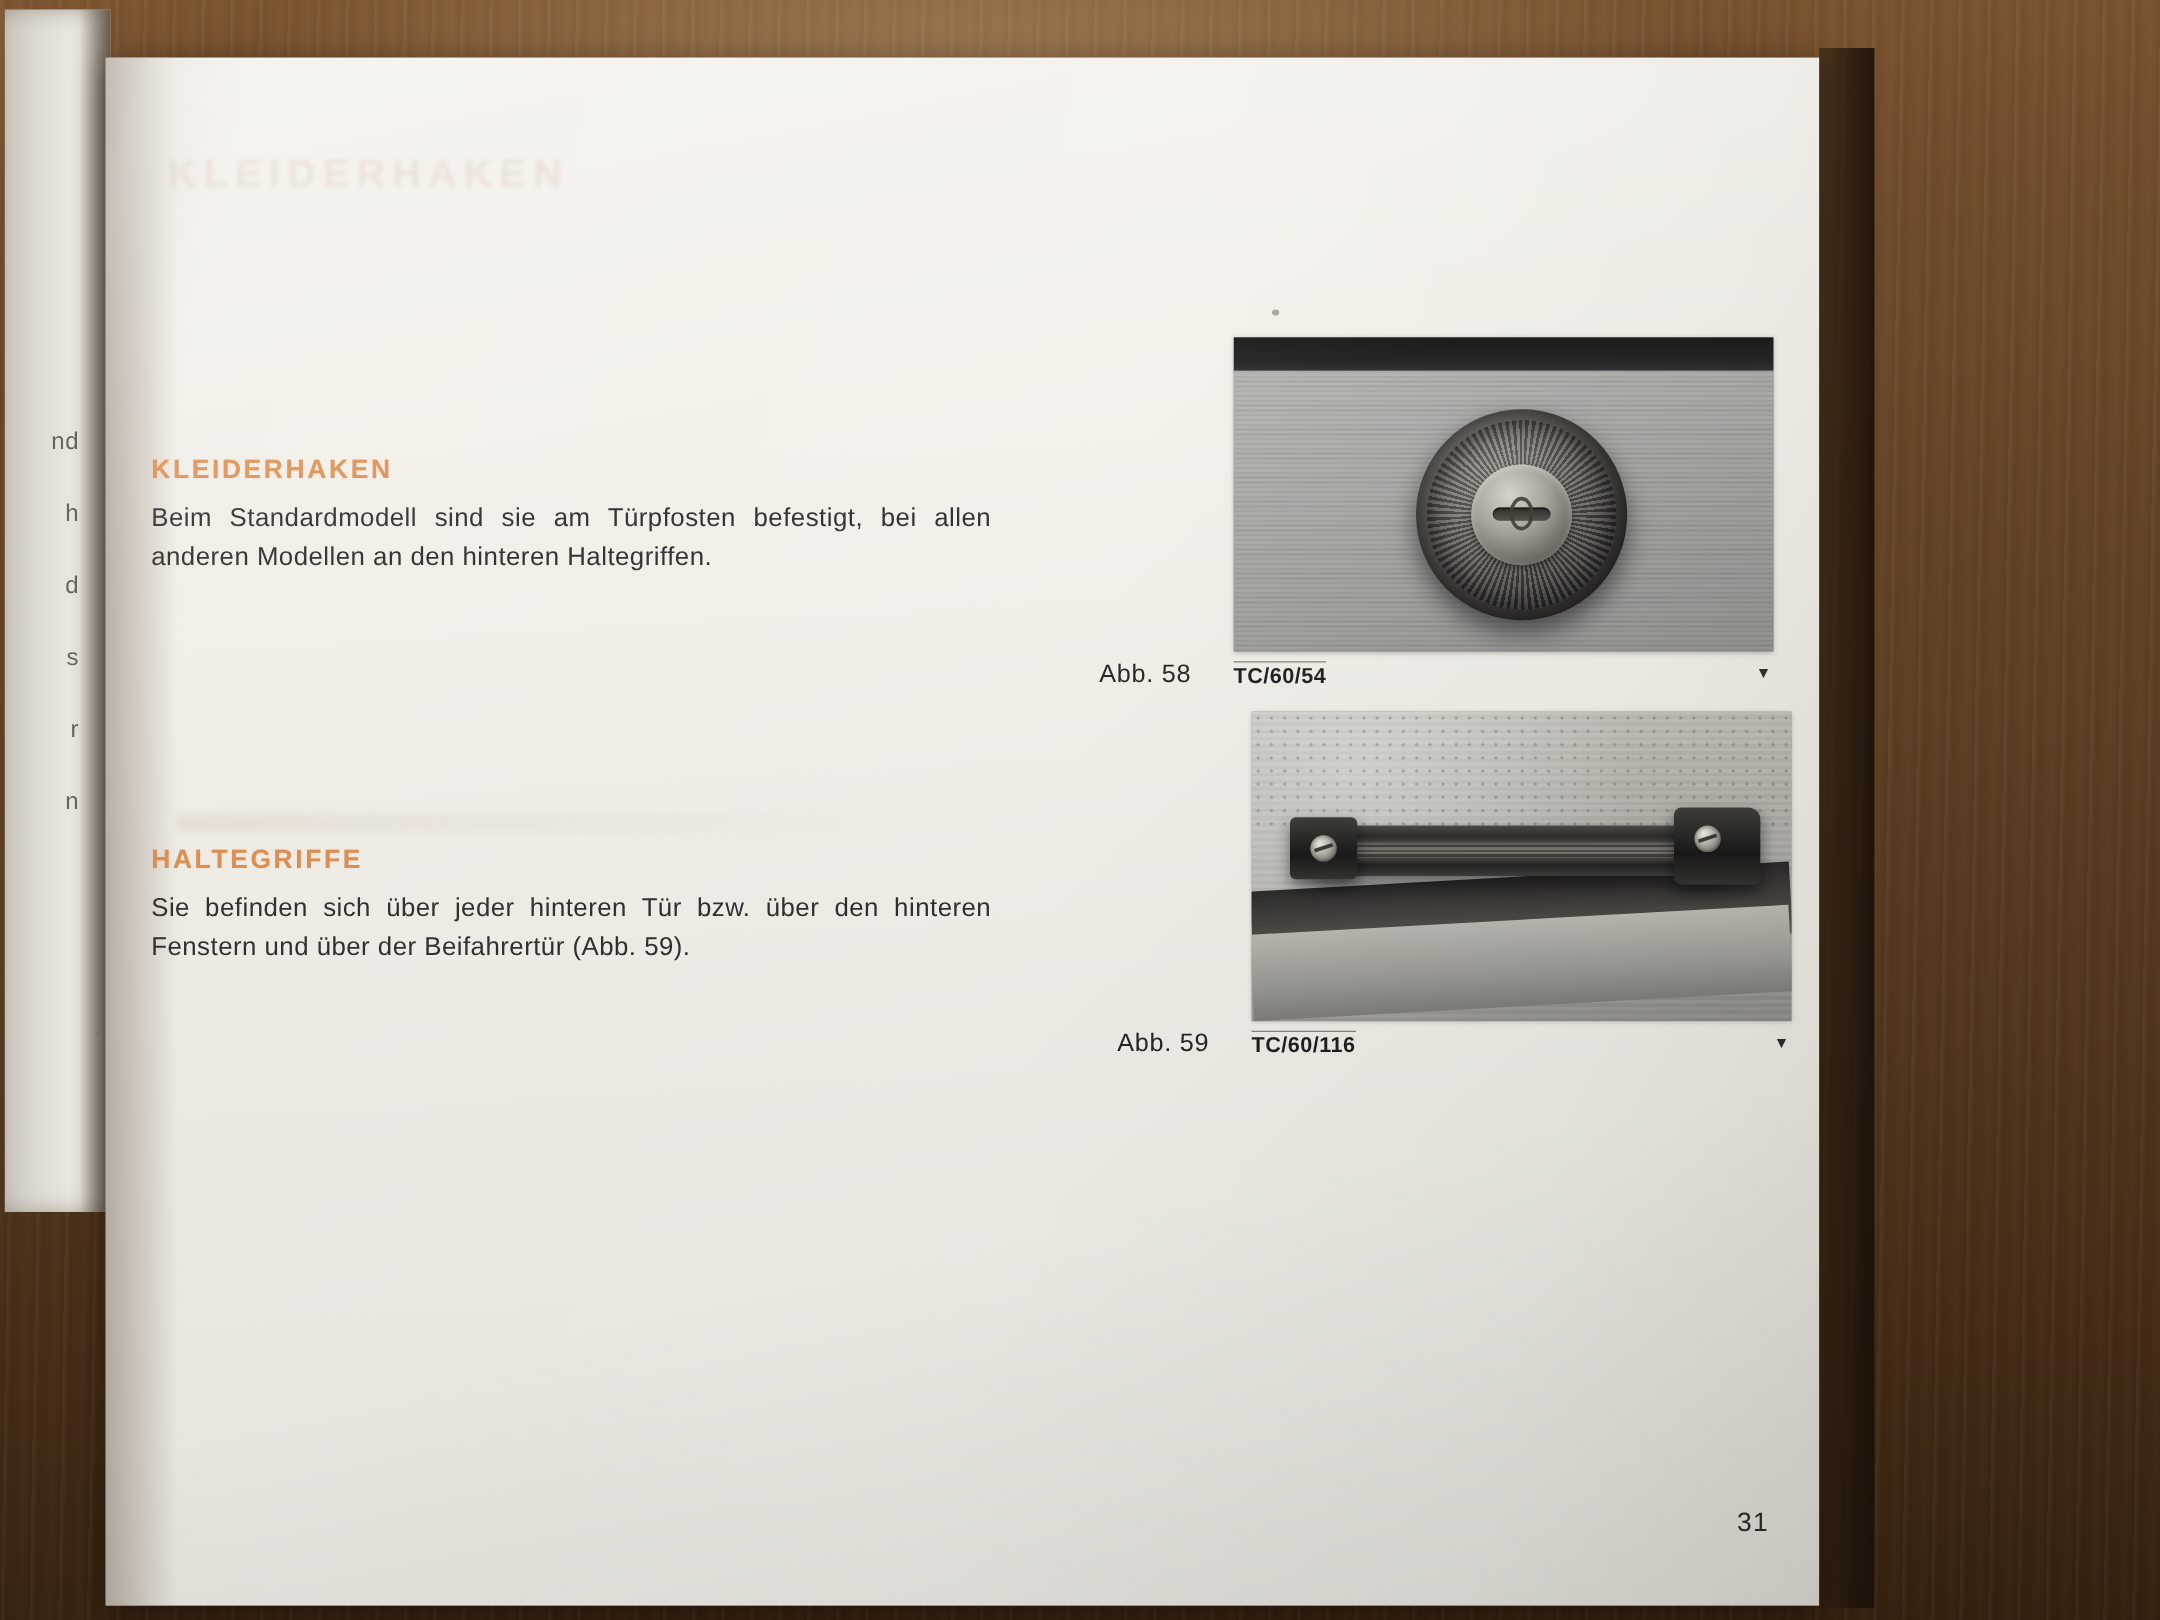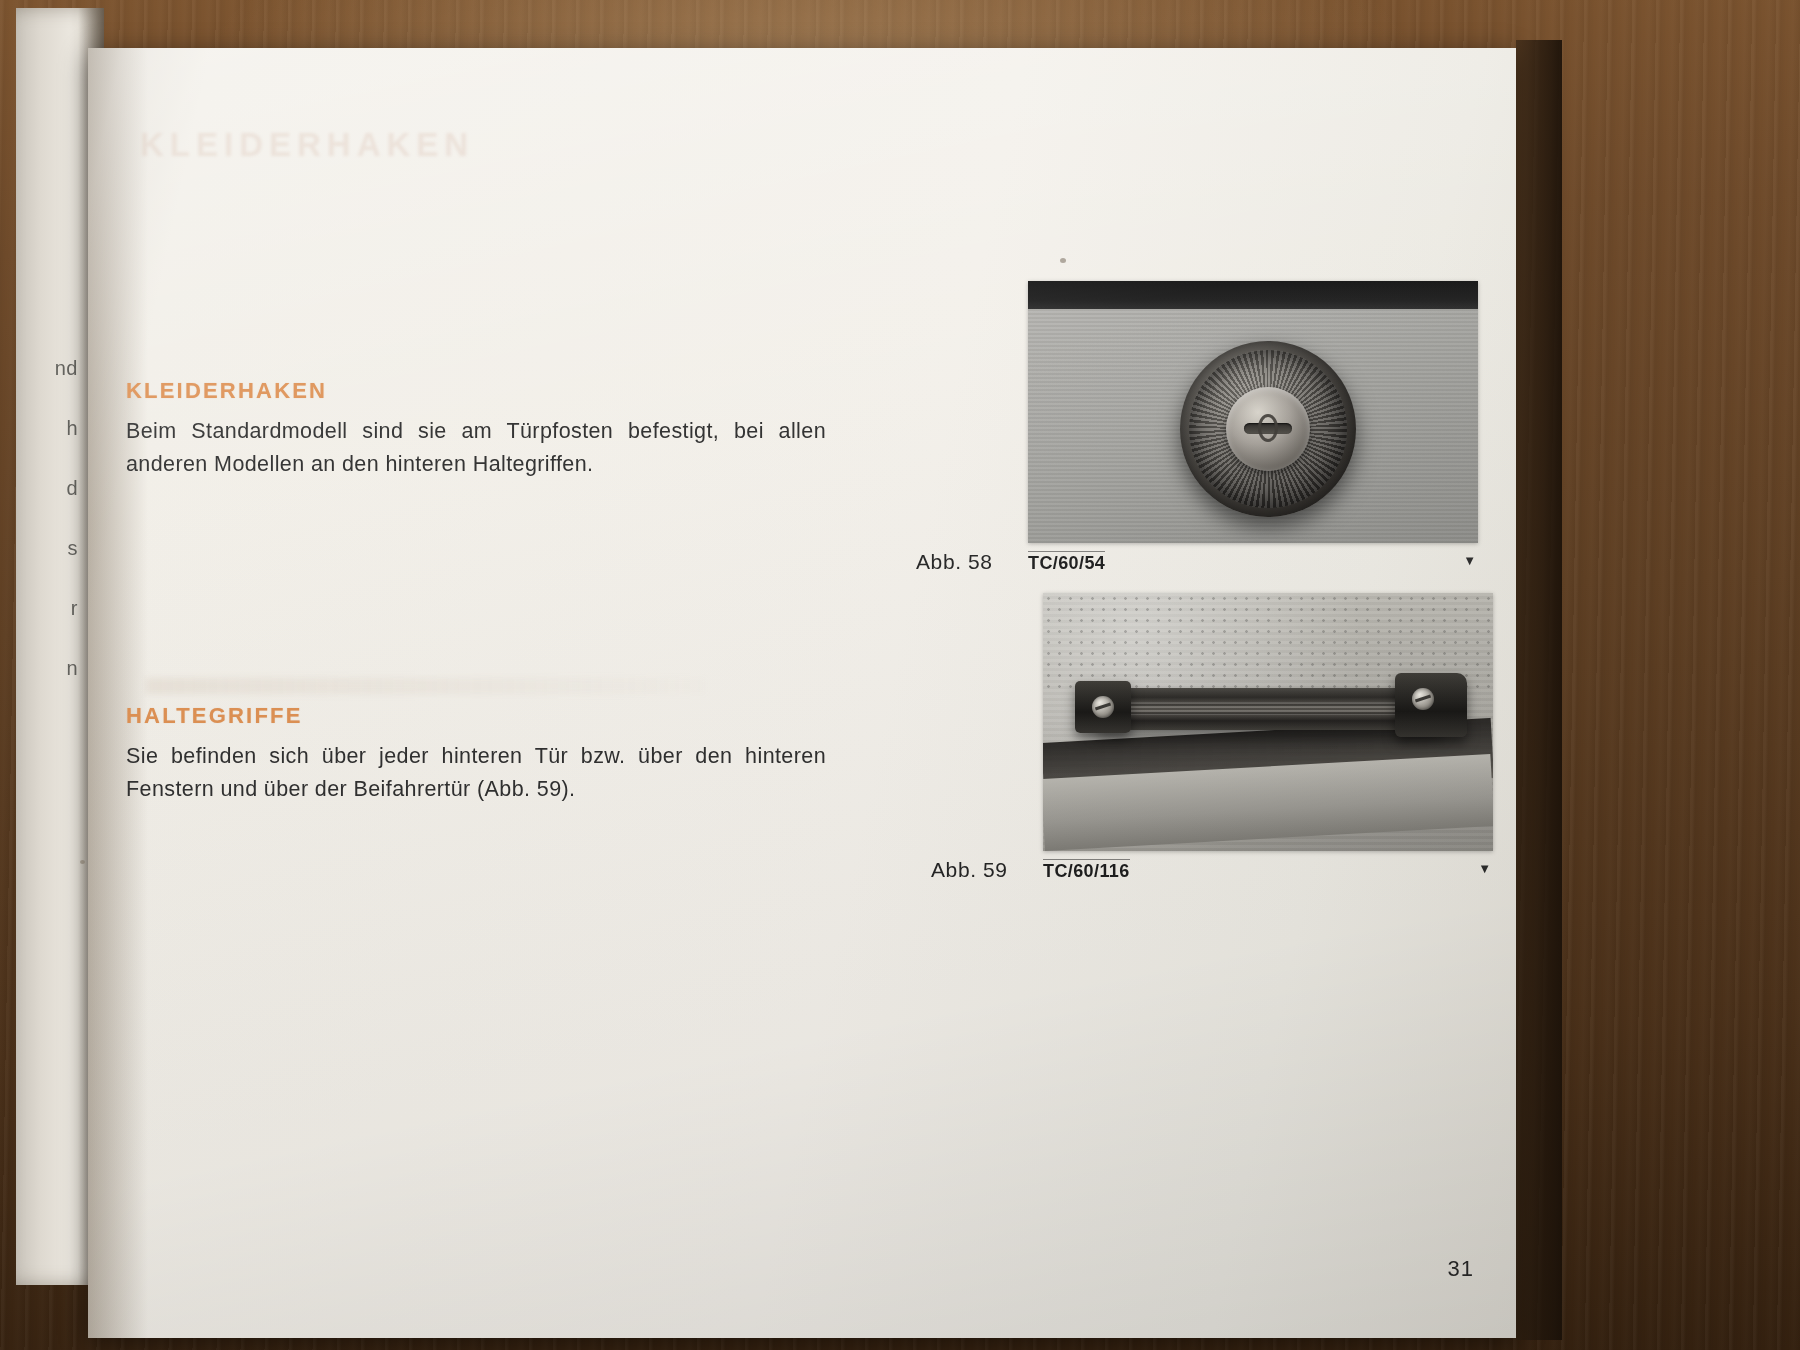--- a/index.html
+++ b/index.html
@@ -49,24 +49,24 @@
     top: -12%;
     width: 70%;
     height: 40%;
     background: radial-gradient(ellipse at center, rgba(255,226,180,0.30), rgba(255,200,140,0) 70%);
     pointer-events: none;
   }
 
   
   .left-page {
     position: absolute;
-    left: 16px;
+    left: 4px;
     top: 8px;
     width: 88px;
-    height: 1277px;
+    height: 1002px;
     background: linear-gradient(90deg, #c9c4bb 0%, #ded9d0 28%, #eae6de 60%, #dcd7cd 100%);
     box-shadow: inset -10px 0 18px rgba(80,70,55,0.40);
   }
   .left-page .edge-shadow {
     position: absolute;
     right: 0;
     top: 0;
     width: 26px;
     height: 100%;
     background: linear-gradient(90deg, rgba(60,45,30,0) 0%, rgba(50,35,20,0.55) 100%);

